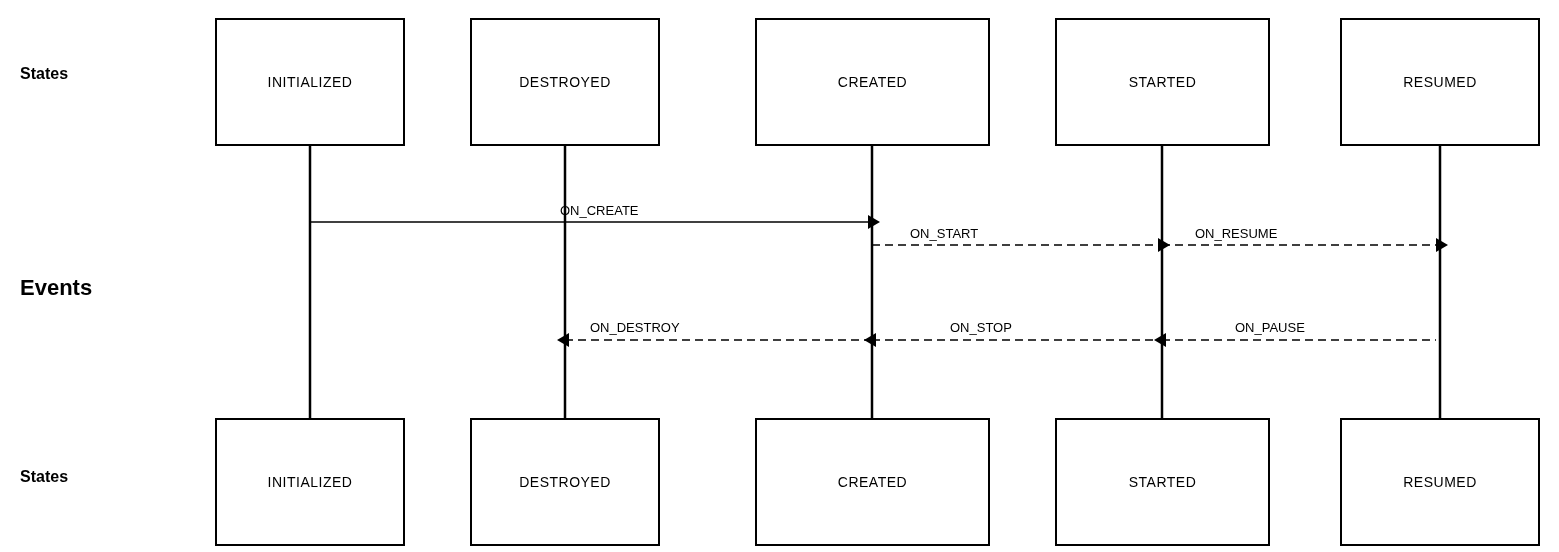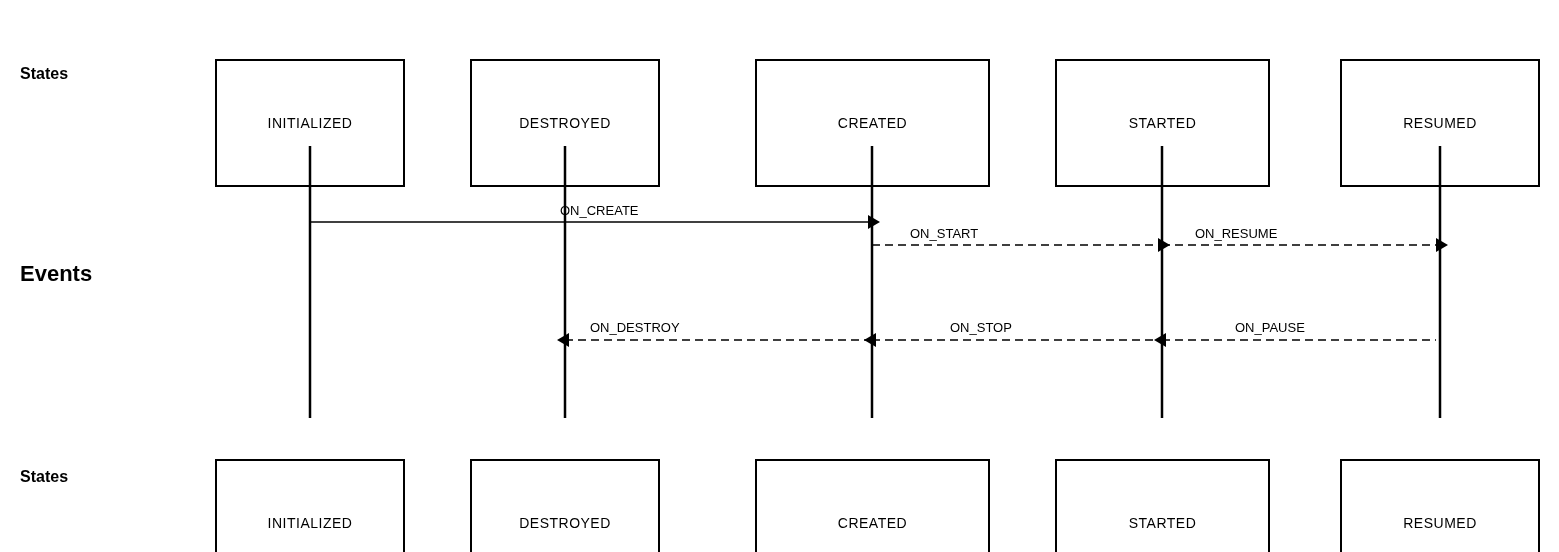--- a/index.html
+++ b/index.html
@@ -35,37 +35,36 @@
     .states-label-bottom {
       top: 468px;
       left: 20px;
     }
 
     .events-label {
       position: absolute;
       font-size: 22px;
       font-weight: bold;
       color: #000;
-      top: 261px;
+      top: 275px;
       left: 20px;
     }
 
     
     .state-box {
       position: absolute;
       border: 2px solid #000;
       background: #fff;
       display: flex;
       align-items: center;
       justify-content: center;
       font-size: 14px;
       font-weight: normal;
       letter-spacing: 0.5px;
       color: #000;
-      margin-top: 41px;
     }
 
     
     .diagram-svg {
       position: absolute;
       top: 0;
       left: 0;
       width: 1559px;
       height: 552px;
     }

